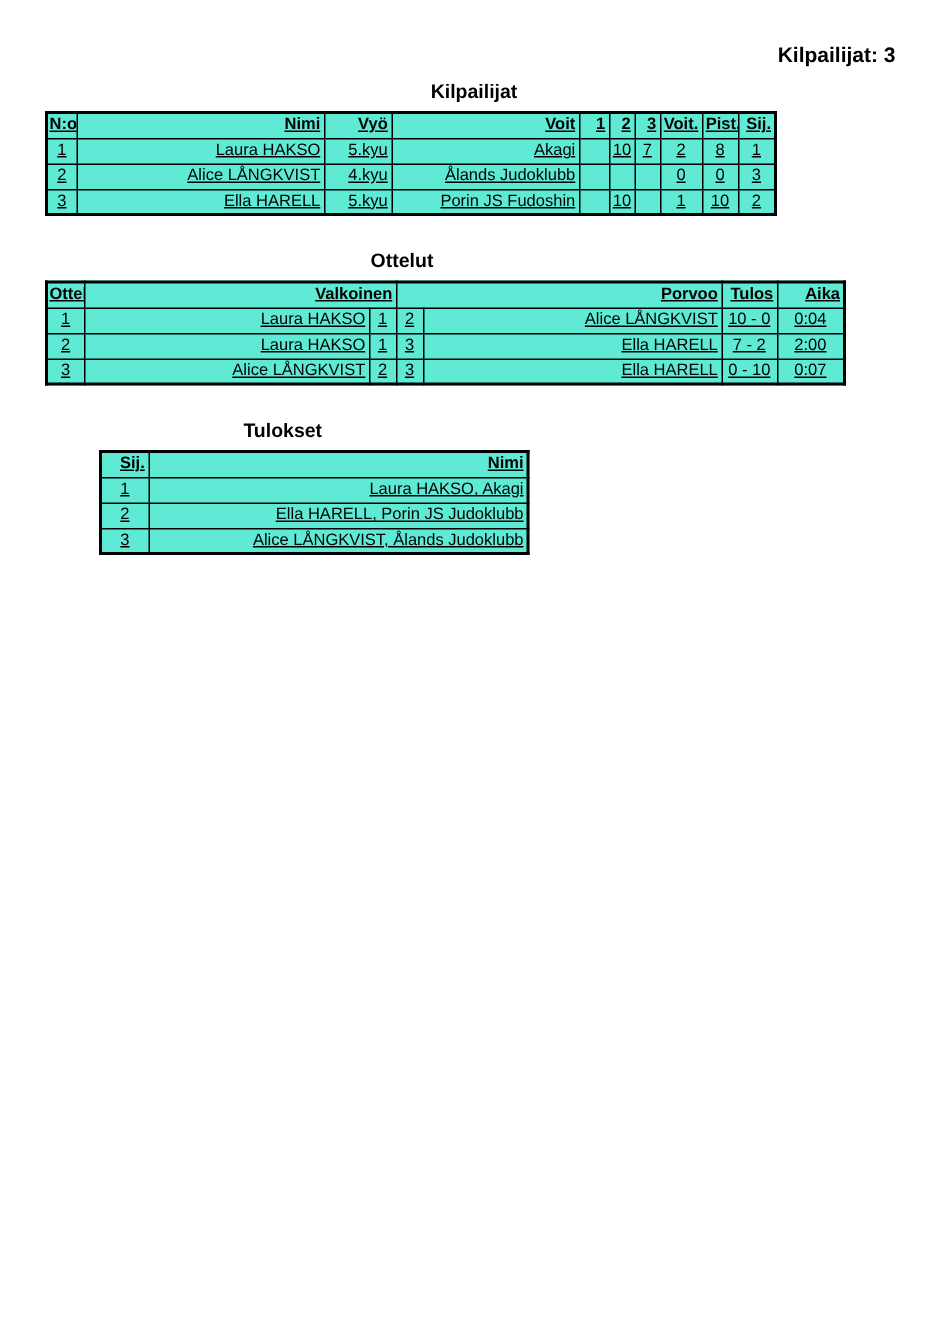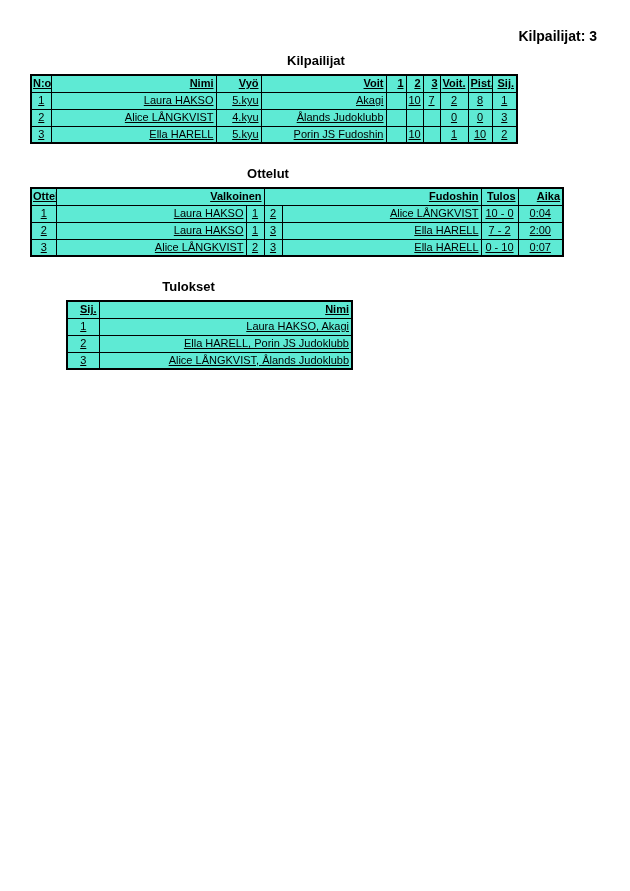--- a/index.html
+++ b/index.html
@@ -118,21 +118,21 @@
           <col style="width:18px">
           <col style="width:18px">
         <col style="width:199px">
           <col style="width:37px">
           <col style="width:45px">
       </colgroup>
       <thead>
         <tr>
           <th class="hl">Ottelu</th>
           <th colspan="2">Valkoinen</th>
-          <th colspan="2">Fudoshin</th>
+          <th colspan="2">Porvoo</th>
           <th>Tulos</th>
           <th>Aika</th>
         </tr>
       </thead>
       <tbody>
         <tr>
           <td class="ac">1</td>
           <td class="al">Laura HAKSO</td>
           <td class="ac">1</td>
           <td class="ac">2</td>

